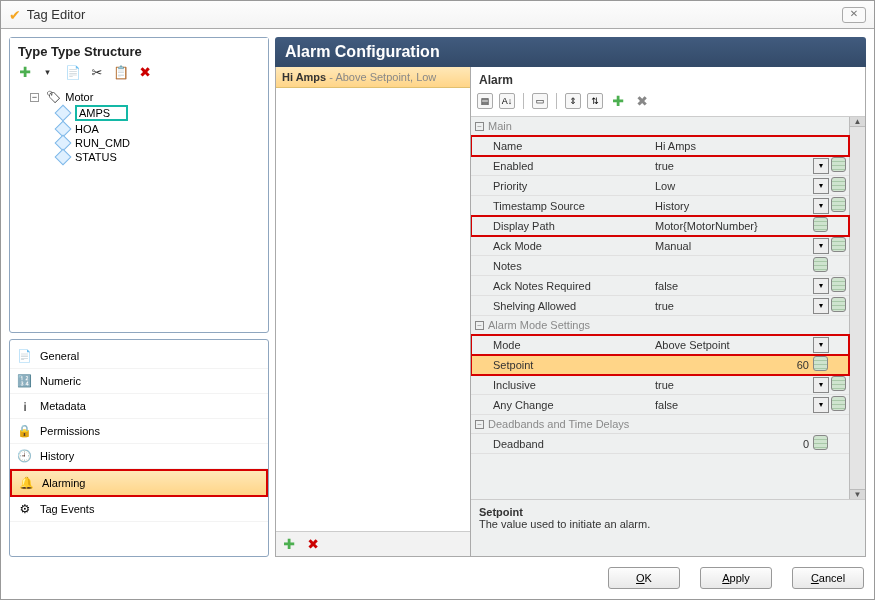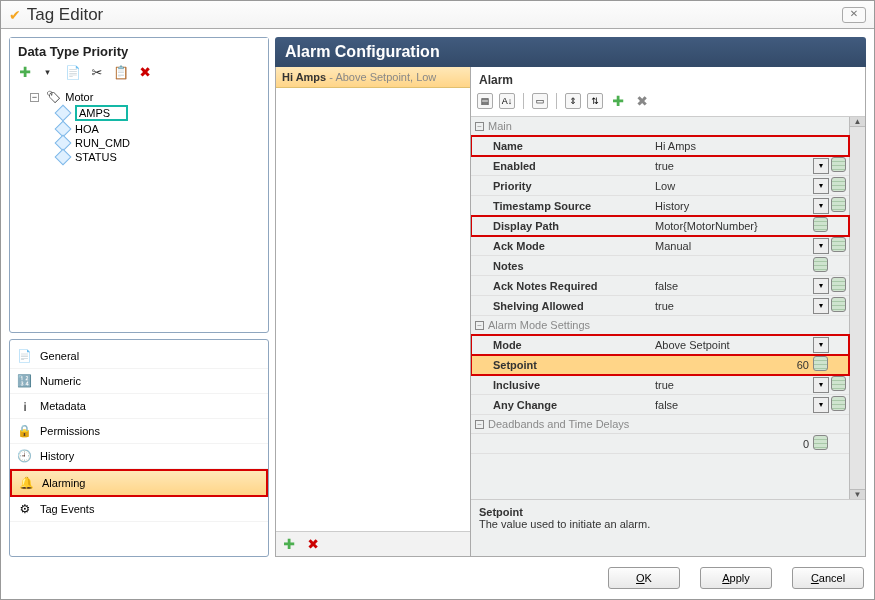--- a/index.html
+++ b/index.html
@@ -10,21 +10,21 @@
     background: #fff;
     color: #000;
   }
   .window { width: 875px; height: 600px; border: 1px solid #999; display: flex; flex-direction: column; }
   .titlebar {
     height: 28px; display: flex; align-items: center; padding: 0 8px;
     background: linear-gradient(#fdfdfd,#f4f4f4); border-bottom: 1px solid #aaa;
     justify-content: space-between;
   }
   .titlebar-left { display:flex; align-items:center; gap:6px; }
-  .titlebar .title { font-size: 17px; color:#333;text-align:right; }
+  .titlebar .title { font-size: 13px; color:#333;text-align:right; }
   .close-btn { width:24px; height:16px; border:1px solid #aaa; border-radius:3px; text-align:center; font-size:10px; color:#777; background:#fafafa; cursor:pointer;}
   .content { display:flex; flex:1; padding:8px 8px 0 8px; gap:6px; min-height:0;}
   .panel { border:1px solid #8fa6bf; border-radius:3px; display:flex; flex-direction:column; min-height:0; }
   .left { width:260px; display:flex; flex-direction:column; gap:6px;}
   .left-top { flex:1; min-height:0;}
   .left-bottom { height:218px;}
   .panel-title {
     font-size:13px; font-weight:bold; background:#fff; color:#222;
     padding:6px 8px 0 8px;
   }
@@ -69,21 +69,21 @@
   .prop-toolbar { display:flex; gap:6px; padding:3px 6px 6px 6px; align-items:center;}
   .prop-toolbar .sep { width:1px; height:16px; background:#bbb; margin:0 2px;}
   .small-icon { width:16px; height:16px; border:1px solid #aaa; border-radius:2px; display:flex; align-items:center; justify-content:center; font-size:9px; cursor:pointer; background:#f7f7f7;}
   .prop-grid-wrap { flex:1; overflow:auto; border-top:1px solid #ccc; border-bottom:1px solid #ccc; position:relative; background:#eef0f0; padding-right:16px;}
   .scrollbar-fake { position:absolute; right:0; top:0; bottom:0; width:16px; background:#e4e4e4; border-left:1px solid #bbb;}
   .scrollbar-fake::before{ content:"▲"; position:absolute; top:0; left:0; right:0; text-align:center; font-size:8px; color:#555; background:#d9d9d9; border-bottom:1px solid #bbb;}
   .scrollbar-fake::after{ content:"▼"; position:absolute; bottom:0; left:0; right:0; text-align:center; font-size:8px; color:#555; background:#d9d9d9; border-top:1px solid #bbb;}
   .group-row { display:flex; align-items:center; gap:4px; background:#eef0f0; color:#8a8a8a; padding:3px 4px; border-bottom:1px solid #ddd;}
   .group-toggle { width:9px; height:9px; border:1px solid #888; text-align:center; line-height:8px; font-size:8px;}
   .prop-row { display:flex; align-items:stretch; border-bottom:1px solid #e0e0e0; background:#eef0f0; height:20px;}
-  .prop-label { flex:0 0 180px; padding:2px 4px 2px 22px; color:#333; display:flex; align-items:center;font-weight:bold;}
+  .prop-label { flex:0 0 180px; padding:2px 4px 2px 22px; color:#333; display:flex; align-items:center;}
   .prop-value { flex:1; padding:2px 4px; display:flex; align-items:center; color:#333; background:#eef0f0;}
   .prop-ctrls { flex:0 0 36px; display:flex; align-items:center; justify-content:flex-start; gap:2px; padding-right:2px;}
   .combo-btn { width:16px; height:16px; border:1px solid #888; background:#eee; font-size:8px; text-align:center; line-height:14px; cursor:pointer;}
   .db-icon::before{ content:""; display:inline-block; width:13px; height:13px; border:1px solid #888; border-radius:3px; background: repeating-linear-gradient(#cfe4cf,#cfe4cf 3px,#a8c8a8 3px,#a8c8a8 4px);}
   .hl-row { outline:2px solid #d60000; outline-offset:-1px; position:relative; z-index:1;}
   .sel-row { background:#ffd588 !important;}
   .sel-row .prop-value,.sel-row .prop-label,.sel-row .prop-ctrls{ background:#ffd588 !important;}
   .help-panel { padding:6px 8px; background:#eef0f0; height:56px;}
   .help-panel .help-title { font-weight:bold; color:#333;}
   .help-panel .help-text { color:#333;}
@@ -102,21 +102,21 @@
       <span class="title">Tag Editor</span>
     </div>
     <div class="close-btn">✕</div>
   </div>
 
   <div class="content">
 
     <div class="left">
 
       <div class="panel left-top">
-        <div class="panel-title">Data Type Priority</div>
+        <div class="panel-title">Type Type Structure</div>
         <div class="toolbar">
           <span class="icon-btn plus-green"></span>
           <span class="icon-btn dropdown-arrow"></span>
           <span class="icon-btn page-icon"></span>
           <span class="icon-btn cut-icon"></span>
           <span class="icon-btn paste-icon"></span>
           <span class="icon-btn x-red"></span>
         </div>
         <div class="tree">
           <ul>
@@ -324,20 +324,21 @@
                   <div class="prop-ctrls">
                     <div class="combo-btn">▾</div>
                     <span class="db-icon"></span>
                   </div>
                 </div>
                 <div class="group-row">
                   <span class="group-toggle">−</span>
                   <span>Deadbands and Time Delays</span>
                 </div>
                 <div class="prop-row">
+                  <div class="prop-label">Deadband</div>
                   <div class="prop-value" style="justify-content: flex-end;">0</div>
                   <div class="prop-ctrls">
                     <span class="db-icon"></span>
                   </div>
                 </div>
               </div>
             <div class="scrollbar-fake"></div>
           </div>
 
           <div class="help-panel">

